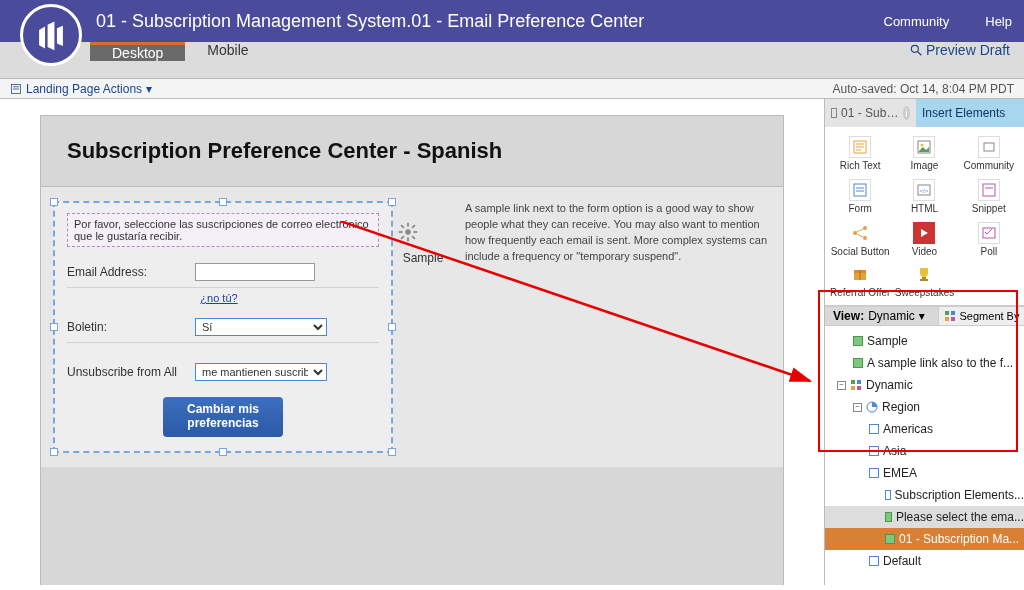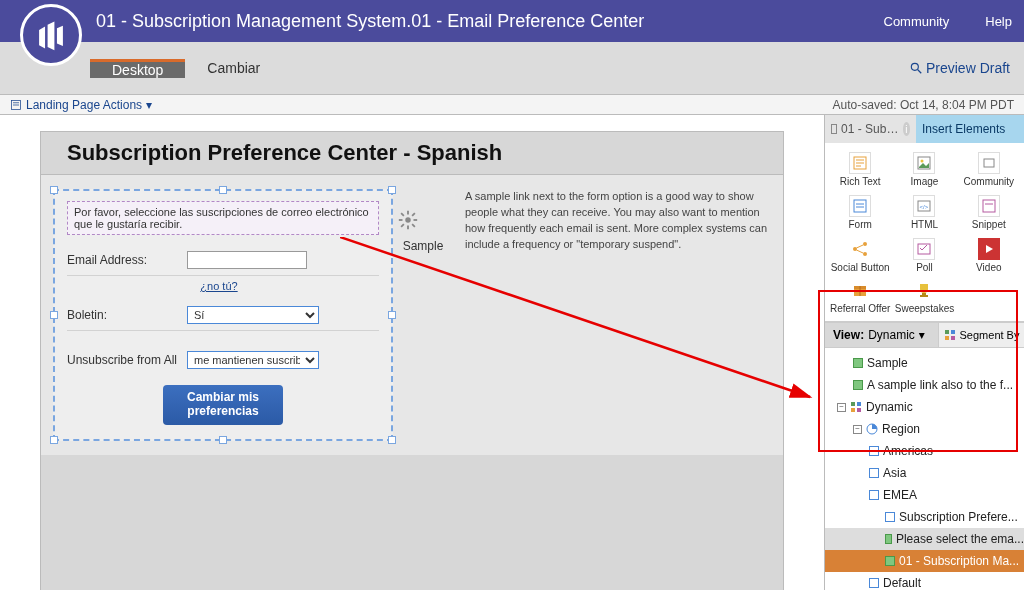--- a/index.html
+++ b/index.html
@@ -6,44 +6,44 @@
 body { width:1024px; height:590px; overflow:hidden; background:#fff; }
 
 
 .header { height:42px; background:#4b4b9c; color:#fff; display:flex; align-items:center; padding:0 12px 0 16px; }
 .logo-wrap { width:62px; height:62px; border-radius:50%; background:#4b4b9c; border:3px solid #fff; display:flex; align-items:center; justify-content:center; position:relative; top:14px; left:4px; z-index:5; }
 .logo { width:34px; height:34px; }
 .page-title { font-size:18px; margin-left:18px; flex:1; white-space:nowrap; overflow:hidden; text-overflow:ellipsis; }
 .header-link { color:#fff; font-size:13px; margin-left:36px; cursor:pointer; }
 
 
-.tabs { height:52px; background:#dcdcdc; display:flex; align-items:center; padding-left:90px; }
+.tabs { height:36px; background:#dcdcdc; display:flex; align-items:flex-start; padding-left:90px; }
 .tab { padding:0 22px; display:flex; align-items:center; font-size:14px; color:#333; cursor:pointer; }
 .tab.active { background:#6a6a6a; color:#fff; border-top:3px solid #d96b2b; }
 .preview { margin-left:auto; display:flex; align-items:center; padding:0 14px; font-size:14px; color:#1a468e; cursor:pointer; gap:3px; }
 
 
 .actionbar { height:21px; border-top:1px solid #bbb; border-bottom:1px solid #bbb; background:#f4f4f4; display:flex; align-items:center; padding:0 10px; font-size:12px; color:#333; }
 .lp-actions { color:#1a468e; cursor:pointer; display:flex; align-items:center; gap:4px; }
 .autosave { margin-left:auto; color:#555; }
 
 
 .main { display:flex; height:calc(590px - 42px - 36px - 26px); }
 .canvas-area { flex:1; background:#fff; padding:16px 40px; overflow:hidden; position:relative; }
 .canvas-bg { background:#d7d7d7; border:1px solid #bbb; height:500px; }
-.canvas-title-bar { padding:8px 26px; }
+.canvas-title-bar { padding:22px 26px; }
 .canvas-title { font-size:22px; font-weight:bold; color:#111; }
 .canvas-body { display:flex; background:#e7e7e7; border-top:1px solid #bbb; padding:14px 0 14px 12px; }
 .form-block { width:340px; border:2px dashed #7aa6e0; background:#eee; padding:10px 12px; position:relative; }
 .form-handle { position:absolute; width:8px; height:8px; background:#fff; border:1px solid #7aa6e0; }
 .fh-tl{top:-5px;left:-5px}.fh-tr{top:-5px;right:-5px}.fh-bl{bottom:-5px;left:-5px}.fh-br{bottom:-5px;right:-5px}
 .fh-ml{top:50%;left:-5px;margin-top:-4px}.fh-mr{top:50%;right:-5px;margin-top:-4px}
 .fh-mt{left:50%;top:-5px;margin-left:-4px}.fh-mb{left:50%;bottom:-5px;margin-left:-4px}
 .intro-box { border:1px dashed #b288c6; background:#f5f0f8; font-size:11px; color:#333; padding:4px 6px; margin-bottom:10px; }
-.form-row { display:flex; align-items:center; padding:6px 0; border-bottom:1px solid #d2d2d2; font-size:12px; color:#333; }
+.form-row { display:flex; align-items:center; padding:6px 0; border-bottom:1px solid #d2d2d2; font-size:12px; color:#333;gap:8px; }
 .form-row:last-of-type{border-bottom:none;}
 .form-label { width:120px; }
 .form-input { width:120px; height:18px; border:1px solid #999; background:#fff; }
 .form-select { width:132px; height:18px; border:1px solid #4a88d8; background:#fff; font-size:11px; color:#333; padding:0 2px; }
 .not-you { font-size:11px; text-align:center; margin:4px 8px 8px 0; }
 .not-you a{ color:#1a468e; }
 .sample { width:60px; font-size:12px; color:#333; text-align:center; padding-top:50px; }
 .tip-col { flex:1; padding:0 12px; font-size:11px; color:#444; line-height:1.45; }
 .submit-btn { display:block; margin:10px auto 4px; width:120px; padding:6px 4px; background:linear-gradient(#3c6fbf,#2b5aa6); color:#fff; font-size:12px; font-weight:bold; border:none; border-radius:4px; text-align:center; cursor:pointer; line-height:1.15; }
 .gear { position:absolute; top:20px; right:-26px; width:22px; height:22px; color:#888; cursor:pointer; }
@@ -54,21 +54,21 @@
 .rail-tab { flex:1; display:flex; align-items:center; padding:0 6px; gap:4px; cursor:pointer; white-space:nowrap; overflow:hidden; }
 .rail-tab.dim{ background:#e4e4e4; color:#555; }
 .info-circle{width:14px;height:14px;border-radius:50%;background:#ccc;color:#fff;font-size:10px;display:flex;align-items:center;justify-content:center;}
 .elements { padding:6px 4px 4px; border-bottom:1px solid #ccc; }
 .el-grid { display:grid; grid-template-columns:repeat(3,1fr); gap:2px; }
 .el-item { display:flex; flex-direction:column; align-items:center; font-size:10px; color:#333; padding:3px 0; cursor:grab; }
 .el-icon { width:22px; height:22px; display:flex; align-items:center; justify-content:center; margin-bottom:2px; border:1px solid #ddd; }
 .el-grid .el-item:nth-last-child(-n+2){ grid-column:span 1; }
 .el-row-last{display:flex;gap:2px;}
 .el-row-last .el-item{flex:1;}
-.view-bar { display:flex; height:26px; border-top:1px solid #ccc; border-bottom:1px solid #ccc; font-size:12px; }
+.view-bar { display:flex; height:20px; border-top:1px solid #ccc; border-bottom:1px solid #ccc; font-size:12px; }
 .view-left { flex:1; background:#d8d8d8; display:flex; align-items:center; padding:0 8px; gap:4px; cursor:pointer; }
 .view-right { width:86px; background:#eee; display:flex; align-items:center; justify-content:center; gap:4px; border-left:1px solid #ccc; cursor:pointer; }
 .tree { flex:1; overflow:auto; font-size:12px; color:#222; padding-top:4px; position:relative; }
 .tnode { display:flex; align-items:center; height:22px; padding-left:6px; gap:4px; cursor:pointer; white-space:nowrap; overflow:hidden; text-overflow:ellipsis; }
 .tnode .sq{width:10px;height:10px;border:1px solid #4a88d8;display:inline-block;}
 .tnode .sq.g{background:#7fc77f;border-color:#4a994a;}
 .tnode .exp{width:9px;height:9px;border:1px solid #888;display:flex;align-items:center;justify-content:center;font-size:8px;line-height:1;color:#555;}
 .depth0{padding-left:12px}.depth1{padding-left:28px}.depth2{padding-left:44px}.depth3{padding-left:60px}
 .tnode.sel{ background:#d88136; color:#fff; }
 .tnode.hl{ background:#ddd; }
@@ -87,21 +87,21 @@
       <path d="M6 32 L6 14 L13 10 L13 36 Z  M16 34 L16 8 L24 4 L24 38 Z  M27 30 L27 12 L34 9 L34 33 Z" fill="#fff"></path>
     </svg>
   </div>
   <div class="page-title">01 - Subscription Management System.01 - Email Preference Center</div>
   <div class="header-link">Community</div>
   <div class="header-link">Help</div>
 </div>
 
 <div class="tabs">
   <div class="tab active">Desktop</div>
-  <div class="tab">Cambiar</div>
+  <div class="tab">Mobile</div>
   <div class="preview">
     <svg width="14" height="14" viewBox="0 0 24 24">
         <circle cx="10" cy="10" r="6" stroke="#1a468e" stroke-width="2" fill="none"></circle>
         <line x1="15" y1="15" x2="21" y2="21" stroke="#1a468e" stroke-width="2"></line>
       </svg>
     <span>Preview Draft</span>
   </div>
 </div>
 
 <div class="actionbar">
@@ -256,35 +256,35 @@
                 <circle cx="4" cy="9" r="2" fill="#e7a13c"></circle>
                 <circle cx="14" cy="4" r="2" fill="#e7a13c"></circle>
                 <circle cx="14" cy="14" r="2" fill="#e7a13c"></circle>
                 <line x1="5.5" y1="8" x2="12" y2="5" stroke="#e7a13c"></line>
                 <line x1="5.5" y1="10" x2="12" y2="13" stroke="#e7a13c"></line>
               </svg>
             </div>
             <span>Social Button</span>
           </div>
         <div class="el-item">
-            <div class="el-icon">
-              <svg width="16" height="16">
-                <rect x="2" y="3" width="12" height="10" fill="none" stroke="#b55aa0"></rect>
-                <path d="M4 7 L6 9 L11 4" stroke="#b55aa0" fill="none"></path>
-              </svg>
-            </div>
-            <span>Poll</span>
-          </div>
-        <div class="el-item">
             <div class="el-icon" style="border:none;background:#c33">
               <svg width="14" height="14">
                 <path d="M4 3 L11 7 L4 11 Z" fill="#fff"></path>
               </svg>
             </div>
             <span>Video</span>
+          </div>
+        <div class="el-item">
+            <div class="el-icon">
+              <svg width="16" height="16">
+                <rect x="2" y="3" width="12" height="10" fill="none" stroke="#b55aa0"></rect>
+                <path d="M4 7 L6 9 L11 4" stroke="#b55aa0" fill="none"></path>
+              </svg>
+            </div>
+            <span>Poll</span>
           </div>
       </div>
       <div class="el-row-last">
         <div class="el-item">
             <div class="el-icon" style="border:none">
               <svg width="18" height="18">
                 <rect x="3" y="7" width="12" height="8" fill="#e7a13c"></rect>
                 <rect x="3" y="5" width="12" height="3" fill="#d88b2b"></rect>
                 <line x1="9" y1="5" x2="9" y2="15" stroke="#b56a1a"></line>
               </svg>
@@ -354,21 +354,21 @@
       <div class="tnode depth2">
           <span class="sq"></span>
           <span>Asia</span>
         </div>
       <div class="tnode depth2">
           <span class="sq"></span>
           <span>EMEA</span>
         </div>
       <div class="tnode depth3">
           <span class="sq"></span>
-          <span>Subscription Prefere...</span>
+          <span>Subscription Elements...</span>
         </div>
       <div class="tnode depth3 hl">
           <span class="sq g"></span>
           <span>Please select the ema...</span>
         </div>
       <div class="tnode depth3 sel">
           <span class="sq g"></span>
           <span>01 - Subscription Ma...</span>
         </div>
       <div class="tnode depth2">

